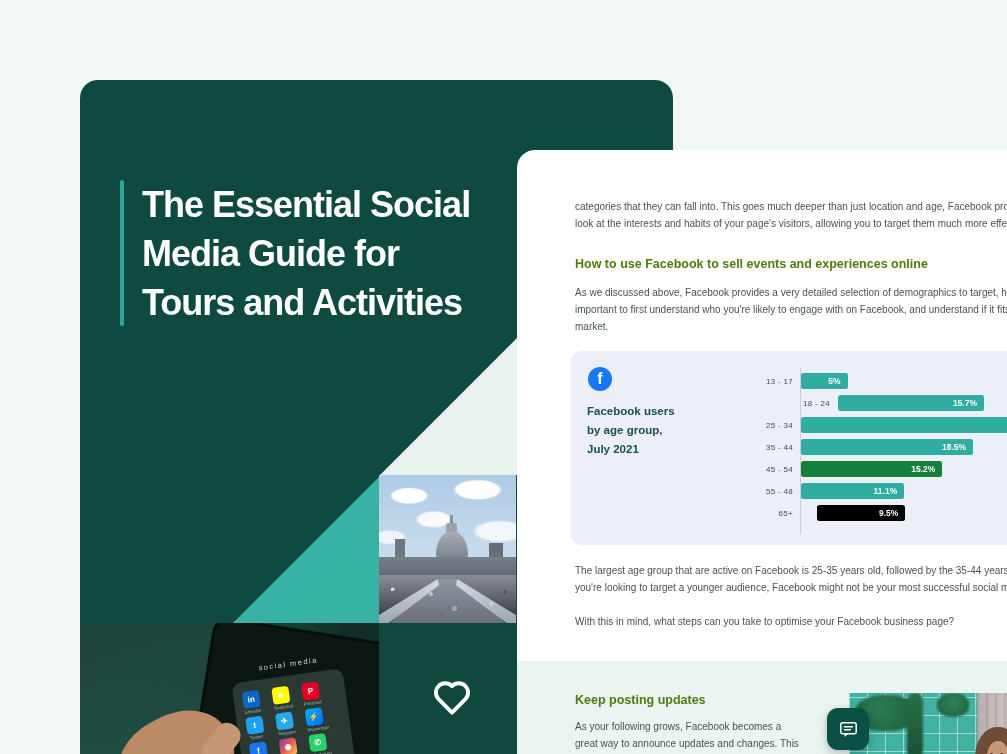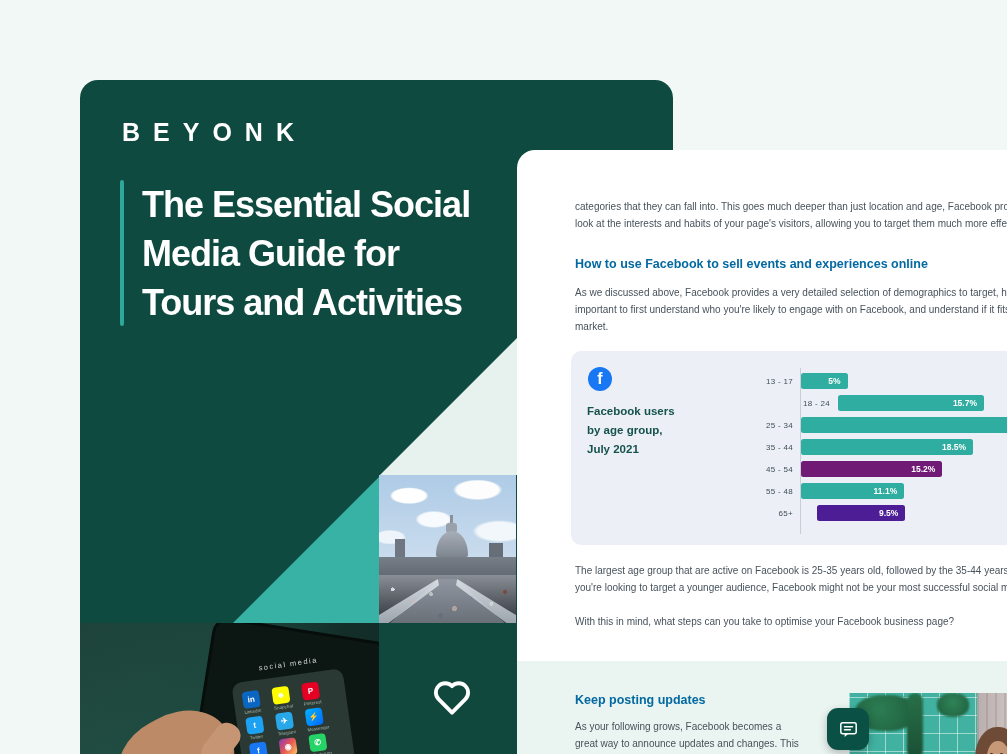--- a/index.html
+++ b/index.html
@@ -76,21 +76,21 @@
     font-size:8px;font-weight:700;line-height:17px;text-align:center;overflow:hidden}
   .applabel{font-size:4.5px;color:#9fb3ab;margin-top:1px;white-space:nowrap}
   .hand{position:absolute;left:38px;top:92px;width:115px;height:85px;
     background:#bd8a68;border-radius:48% 52% 40% 60%;transform:rotate(-28deg)}
   .thumb{position:absolute;left:128px;top:98px;width:26px;height:46px;
     background:#c69573;border-radius:12px;transform:rotate(38deg)}
   
   .page1{position:absolute;left:517px;top:150px;width:490px;height:511px;
     background:#ffffff;border-radius:18px 0 0 0;overflow:hidden}
   .bodytext{position:absolute;color:#47525b;font-size:10px;line-height:17px;white-space:nowrap}
-  .section-heading{position:absolute;color:#0369a1;font-size:12.5px;font-weight:700;white-space:nowrap}
+  .section-heading{position:absolute;color:#4d7c0f;font-size:12.5px;font-weight:700;white-space:nowrap}
   
   .chart-panel{position:absolute;left:54px;top:201px;width:470px;height:194px;
     background:#edeff7;border-radius:10px;overflow:hidden}
   .fb-circle{position:absolute;left:17px;top:16px;width:24px;height:24px;border-radius:50%;
     background:#1877f2;color:#fff;font-weight:700;font-size:16px;line-height:23px;text-align:center}
   .chart-title{position:absolute;left:16px;top:51px;color:#14524b;
     font-size:11.5px;font-weight:700;line-height:19px;white-space:nowrap}
   .axis{position:absolute;left:229px;top:17px;width:1px;height:166px;background:#c9cdd8}
   .chart-rows{position:absolute;inset:0}
   .crow{position:absolute;left:0;height:16px;display:flex;align-items:center}
@@ -125,21 +125,20 @@
     clip-path:polygon(0 62%,55% 38%,100% 82%,100% 100%,0 100%)}
   
   .chat-btn{position:absolute;left:827px;top:708px;width:42px;height:42px;border:none;
     background:#0b5044;border-radius:11px;cursor:pointer;z-index:50;
     display:flex;align-items:center;justify-content:center;box-shadow:0 3px 8px rgba(0,0,0,.25)}
 </style>
 </head>
 <body>
 
 <div class="cover-card">
-  <div class="logo">BEYONK</div>
   <div class="accent-bar"></div>
   <div class="cover-title">
     <div>The Essential Social</div>
     <div>Media Guide for</div>
     <div>Tours and Activities</div>
   </div>
 
   <div class="tri-mint"></div>
   <div class="tri-teal"></div>
 
@@ -251,33 +250,33 @@
           <div class="cbar" style="width: 238.08px; background: rgb(47, 173, 160);"></div>
         </div>
         <div class="crow" style="top: 88px;">
           <span class="clabel">35 - 44</span>
           <div class="cbar" style="width: 172.05px; background: rgb(47, 173, 160);">
             <span>18.5%</span>
           </div>
         </div>
         <div class="crow" style="top: 110px;">
           <span class="clabel">45 - 54</span>
-          <div class="cbar" style="width: 141.36px; background: #701a75; justify-content: flex-end;">
+          <div class="cbar" style="width: 141.36px; background: #15803d; justify-content: flex-end;">
             <span>15.2%</span>
           </div>
         </div>
         <div class="crow" style="top: 132px;">
           <span class="clabel">55 - 48</span>
           <div class="cbar" style="width: 103.23px; background: rgb(47, 173, 160);">
             <span>11.1%</span>
           </div>
         </div>
         <div class="crow" style="top: 154px; gap: 16px;">
           <span class="clabel">65+</span>
-          <div class="cbar" style="width: 88.35px; background: #4c1d95;">
+          <div class="cbar" style="width: 88.35px; background: #000000;">
             <span>9.5%</span>
           </div>
         </div>
       </div>
   </div>
 
   <div class="bodytext" style="left:58px;top:412px">
     <div>The largest age group that are active on Facebook is 25-35 years old, followed by the 35-44 years old group</div>
     <div>you're looking to target a younger audience, Facebook might not be your most successful social media platform</div>
   </div>

